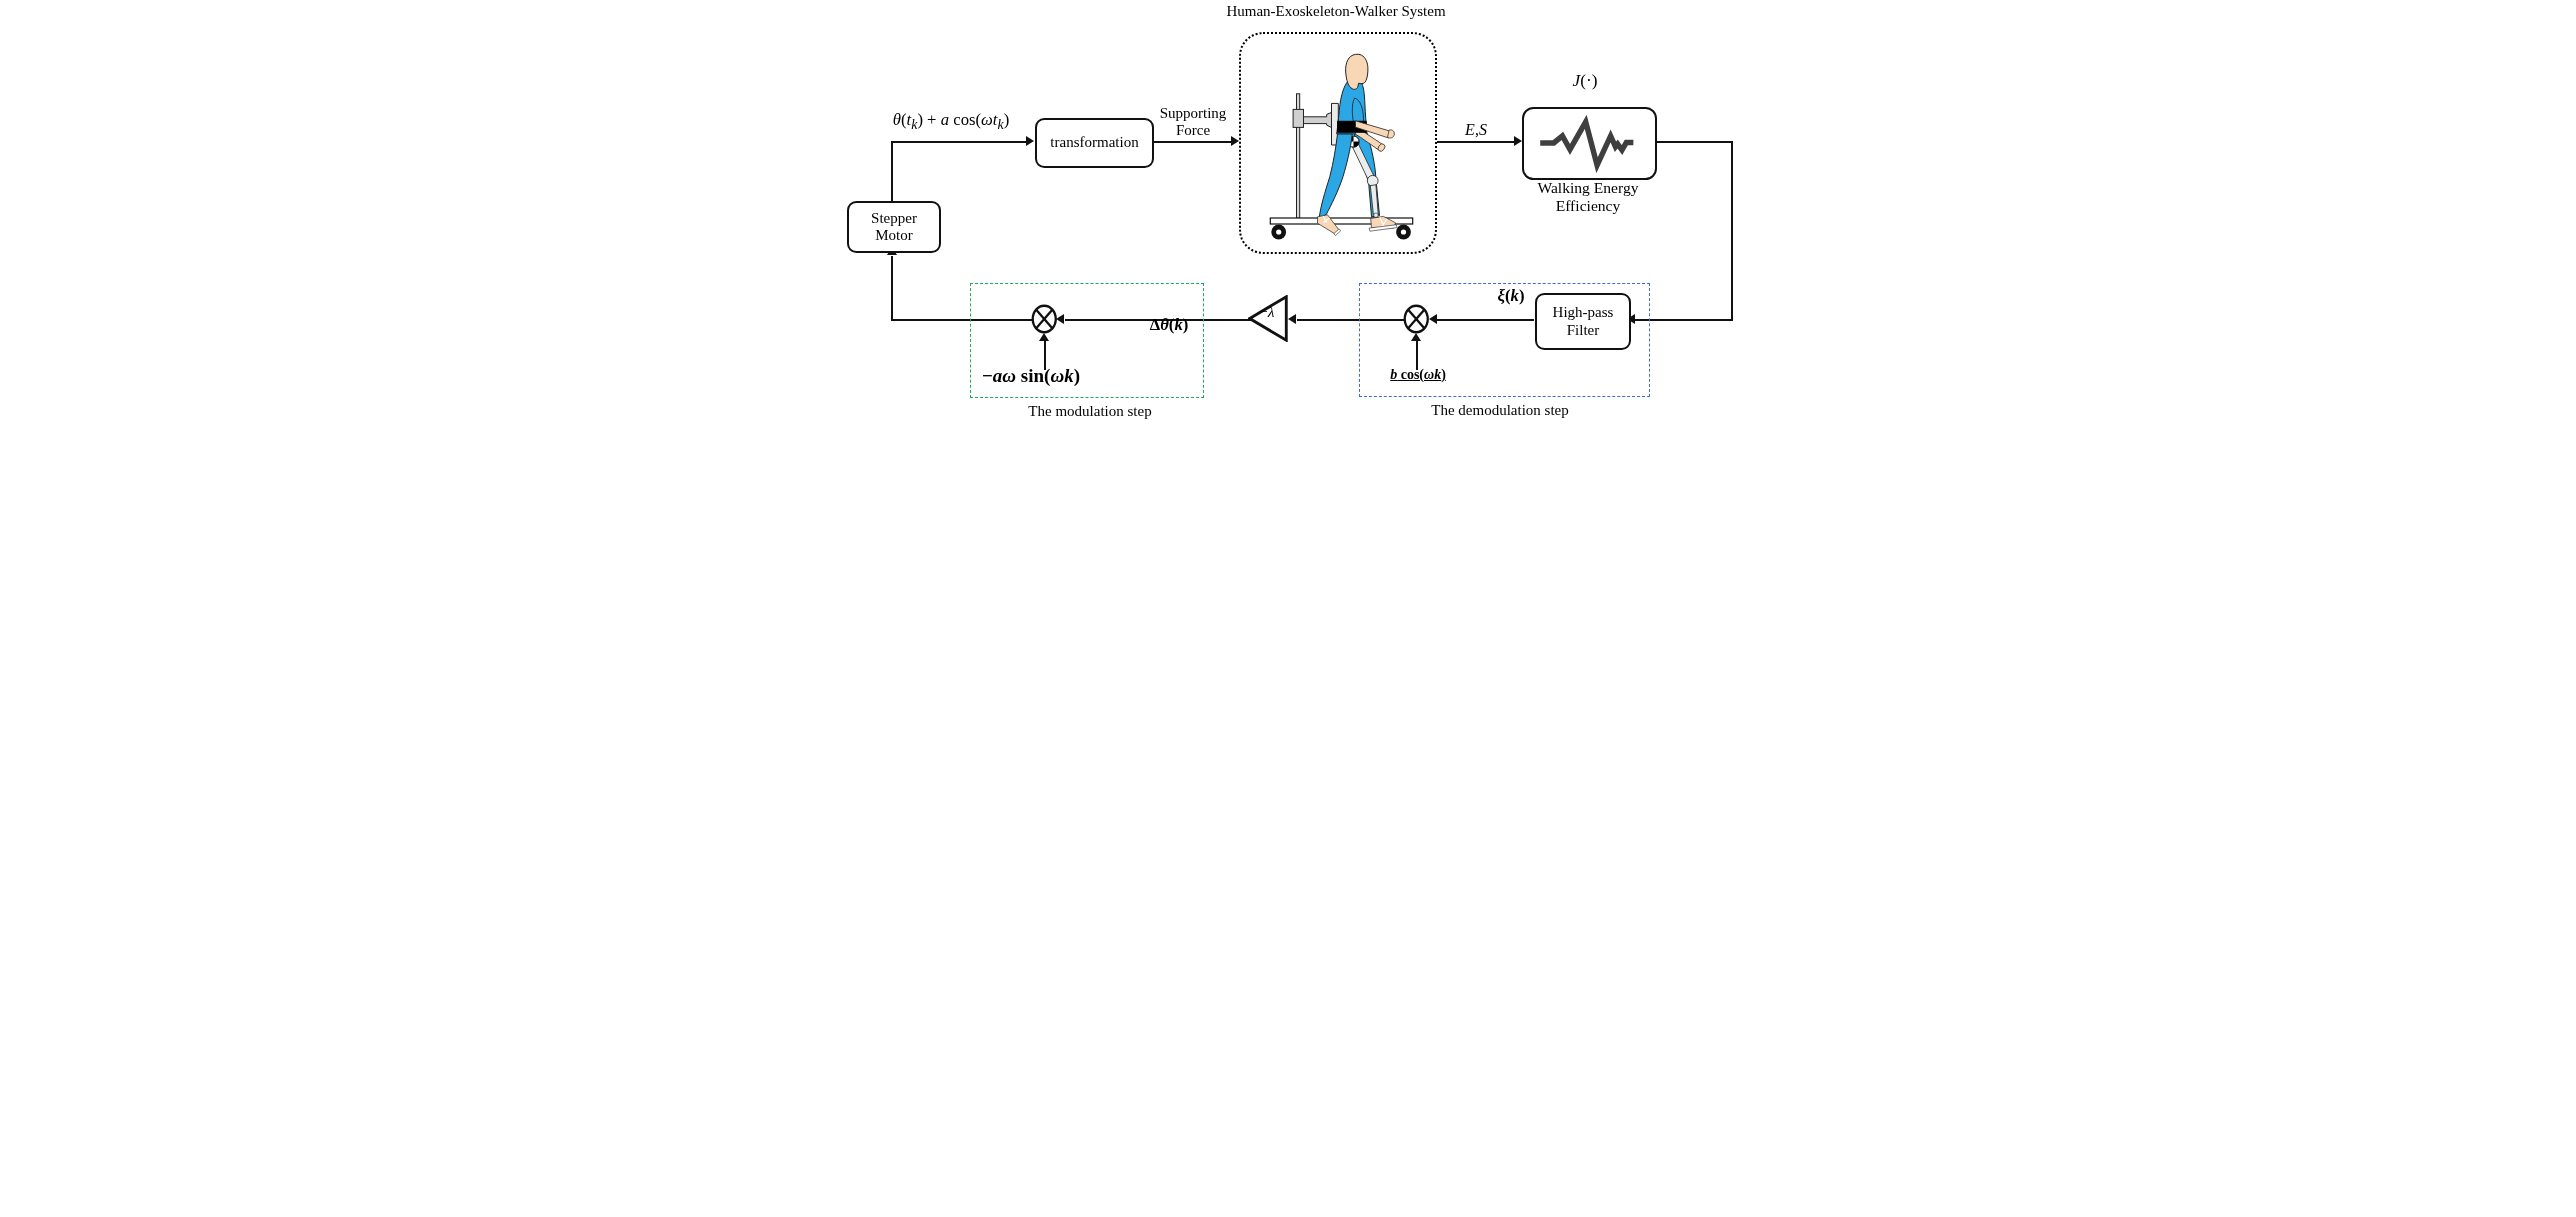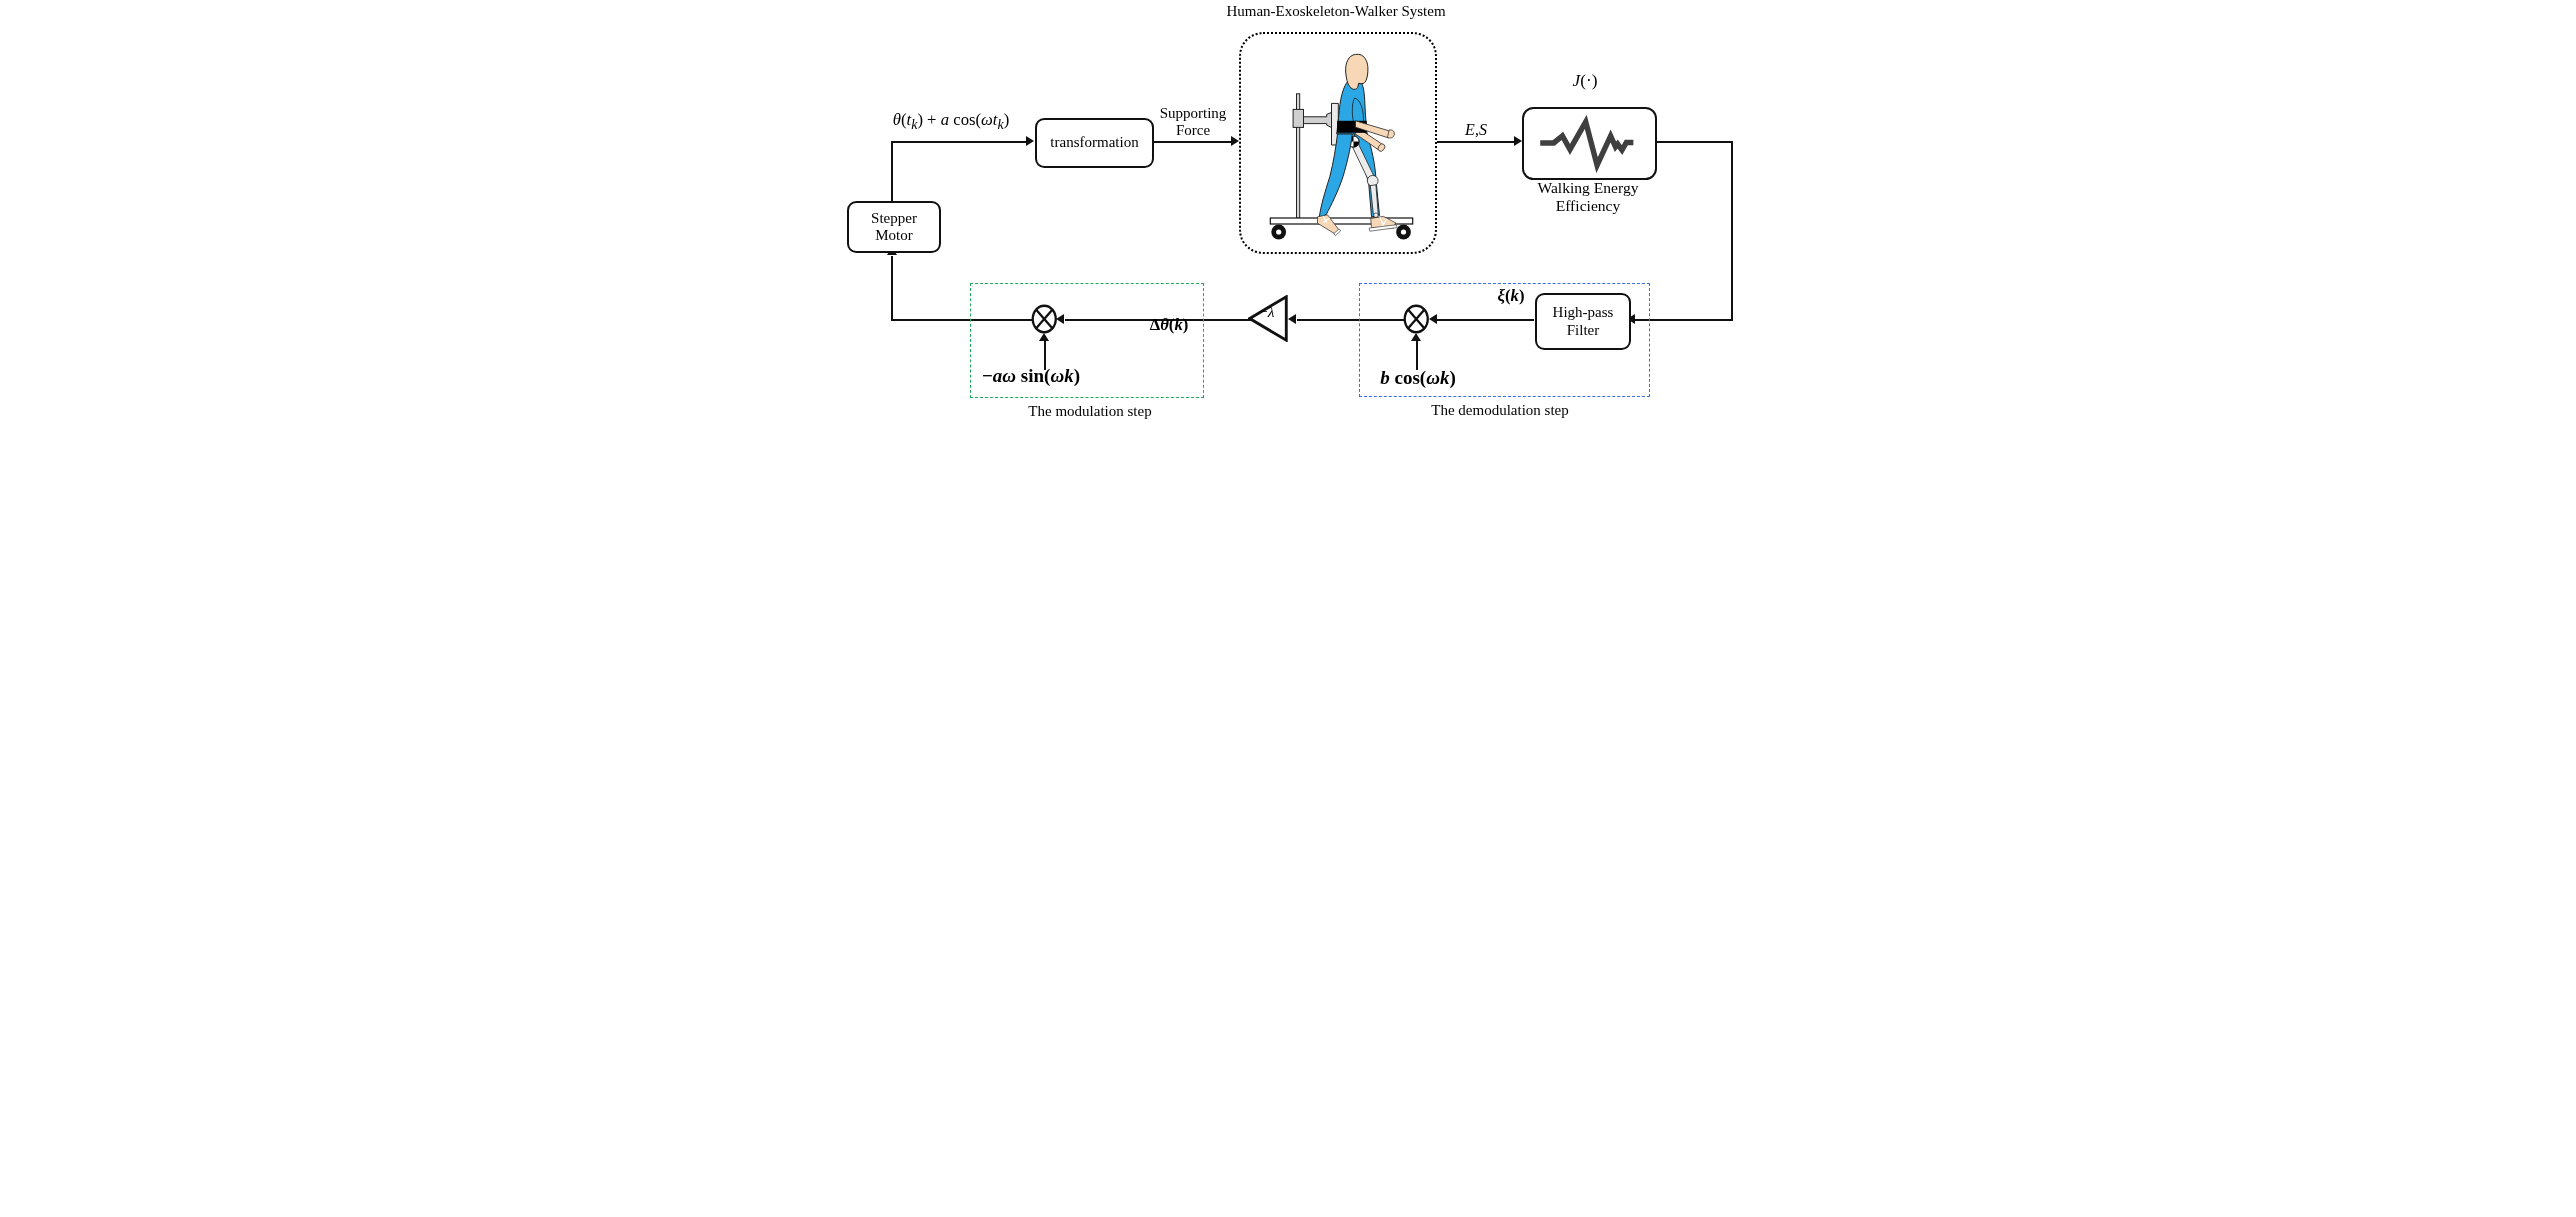--- a/index.html
+++ b/index.html
@@ -176,21 +176,21 @@
 
   <div class="lbl math center-x" style="left:749px;top:71px;font-size:17.3px;"><i>J</i>(·)</div>
 
   <div class="lbl caption center-x" style="left:752px;top:179px;font-size:15.6px;">Walking Energy</div>
   <div class="lbl caption center-x" style="left:752px;top:197px;font-size:15.6px;">Efficiency</div>
 
   <div class="lbl math center-x" style="left:644px;top:286px;font-weight:600;margin-left:31px;"><i>ξ</i>(<i>k</i>)</div>
 
   <div class="lbl math center-x" style="left:333px;top:287px;font-weight:600;margin-top:28px;">Δ<i>θ</i>(<i>k</i>)</div>
 
-  <div class="lbl math center-x" style="left:582px;top:367px;font-size:19px;font-weight:600;"><i>b</i> cos(<i>ωk</i>)</div>
+  <div class="lbl math center-x" style="left:582px;top:367px;font-size:14px;font-weight:600;text-decoration:underline;"><i>b</i> cos(<i>ωk</i>)</div>
 
   <div class="lbl math center-x" style="left:195px;top:365px;font-size:19px;font-weight:600;">−<i>aω</i> sin(<i>ωk</i>)</div>
 
   <div class="lbl caption center-x" style="left:254px;top:403px;">The modulation step</div>
   <div class="lbl caption center-x" style="left:664px;top:402px;">The demodulation step</div>
 
 </div>
 
 
 </body></html>

